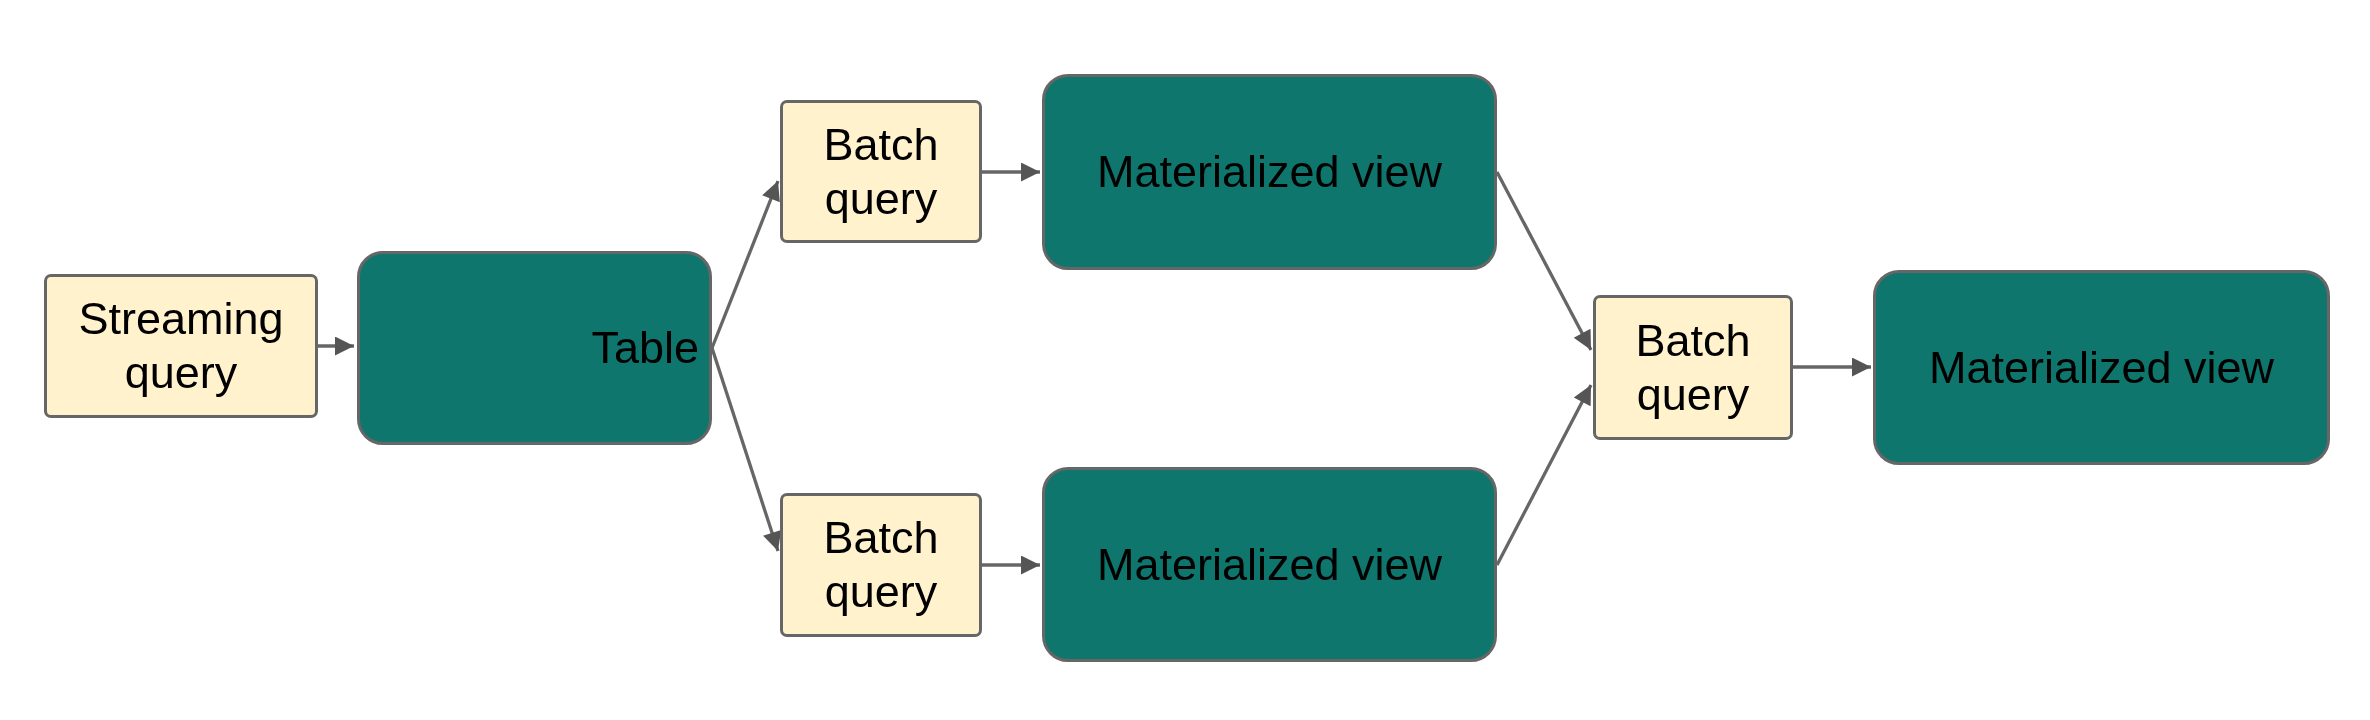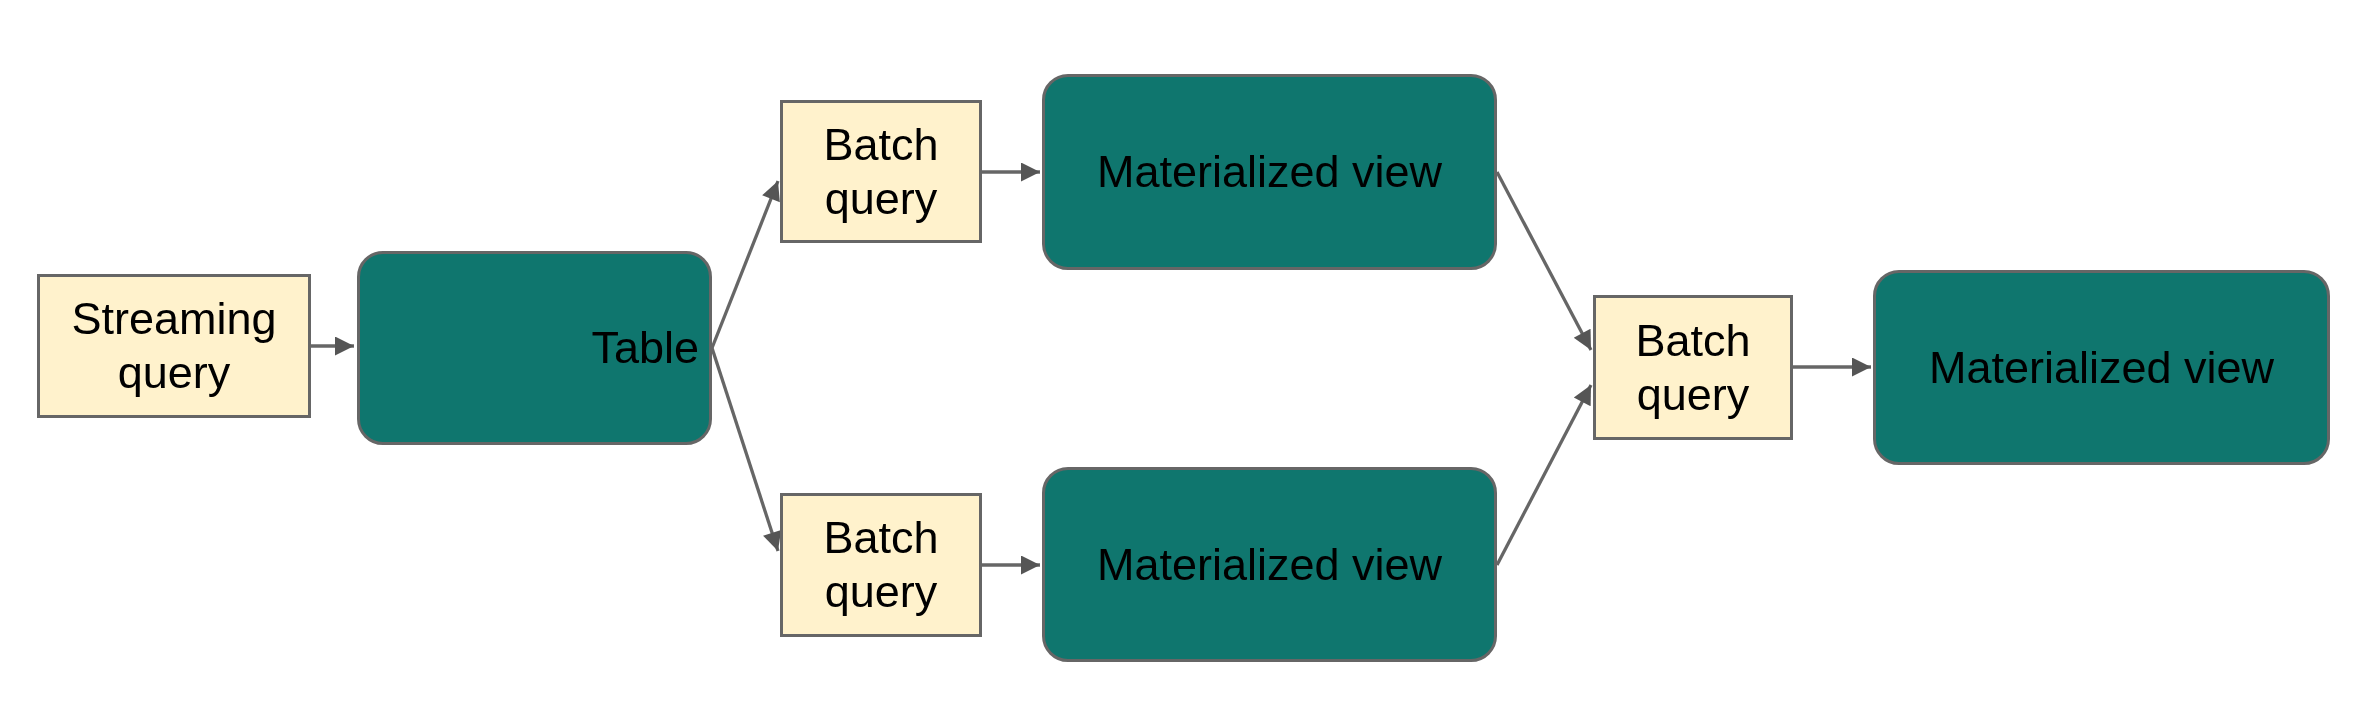--- a/index.html
+++ b/index.html
@@ -34,21 +34,21 @@
     justify-content: center;
     text-align: center;
     font-size: 45px;
     line-height: 1.2;
     color: #000000;
     padding: 4px 10px;
   }
   .node.query {
     background: #fff2cc;
     border: 3.3px solid #666666;
-    border-radius: 0;
+    border-radius: 7px;
   }
   .node.entity {
     background: #0f766e;
     border: 3.3px solid #666666;
     border-radius: 26px;
   }
 </style>
 </head>
 <body>
 
@@ -63,21 +63,21 @@
     <line class="edge" x1="306" y1="346" x2="354" y2="346" marker-end="url(#arrowhead)"></line>
     <line class="edge" x1="712" y1="348" x2="778" y2="181" marker-end="url(#arrowhead)"></line>
     <line class="edge" x1="712" y1="348" x2="778" y2="551" marker-end="url(#arrowhead)"></line>
     <line class="edge" x1="982" y1="172" x2="1040" y2="172" marker-end="url(#arrowhead)"></line>
     <line class="edge" x1="982" y1="565" x2="1040" y2="565" marker-end="url(#arrowhead)"></line>
     <line class="edge" x1="1497" y1="172" x2="1591" y2="350" marker-end="url(#arrowhead)"></line>
     <line class="edge" x1="1497" y1="565" x2="1591" y2="385" marker-end="url(#arrowhead)"></line>
     <line class="edge" x1="1793" y1="367" x2="1871" y2="367" marker-end="url(#arrowhead)"></line>
   </svg>
 
-  <div class="node query" style="left:37px; top:274px; width:274px; height:144px;">
+  <div class="node query" style="left:44px; top:274px; width:274px; height:144px;">
     <span>Streaming query</span>
   </div>
 
   <div class="node entity" style="left:357px; top:251px; width:355px; height:194px;justify-content:flex-end;">
     <span>Table</span>
   </div>
 
   <div class="node query" style="left:780px; top:100px; width:202px; height:143px;">
     <span>Batch query</span>
   </div>

